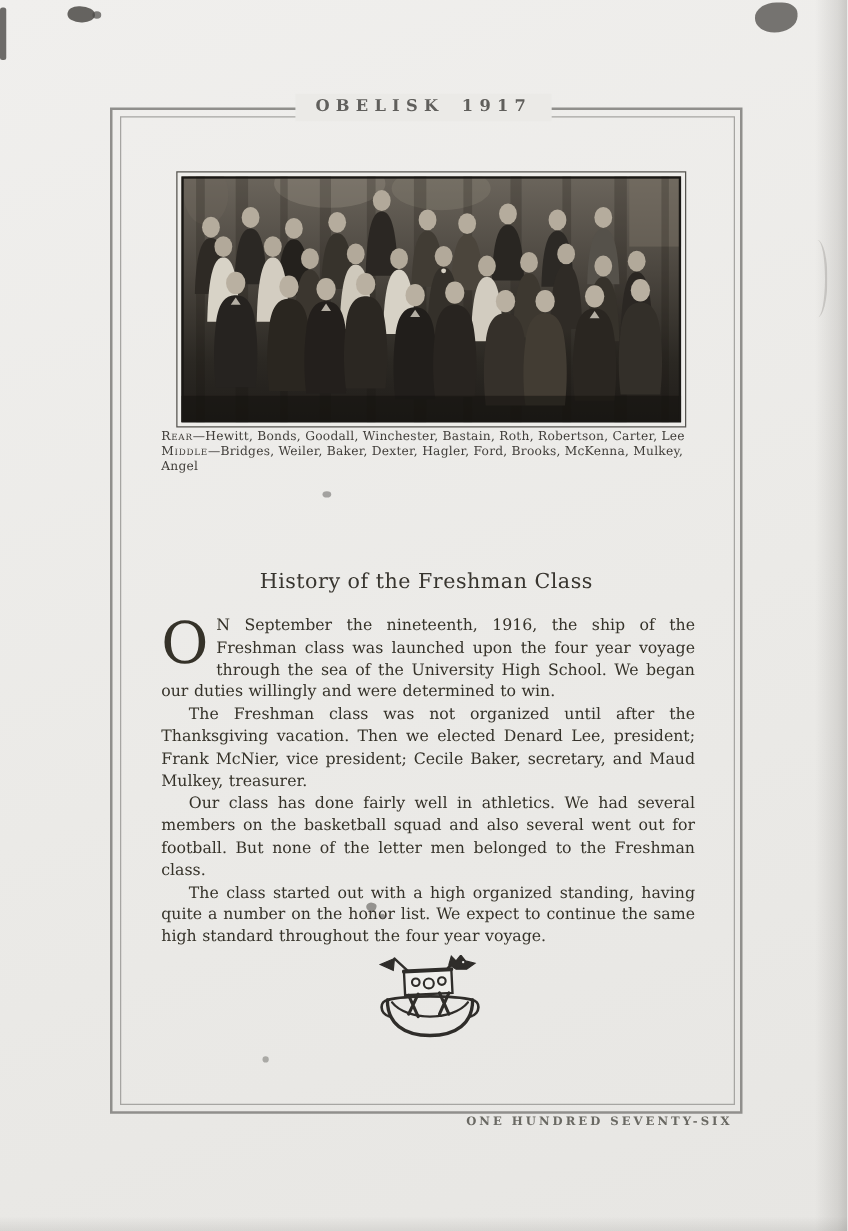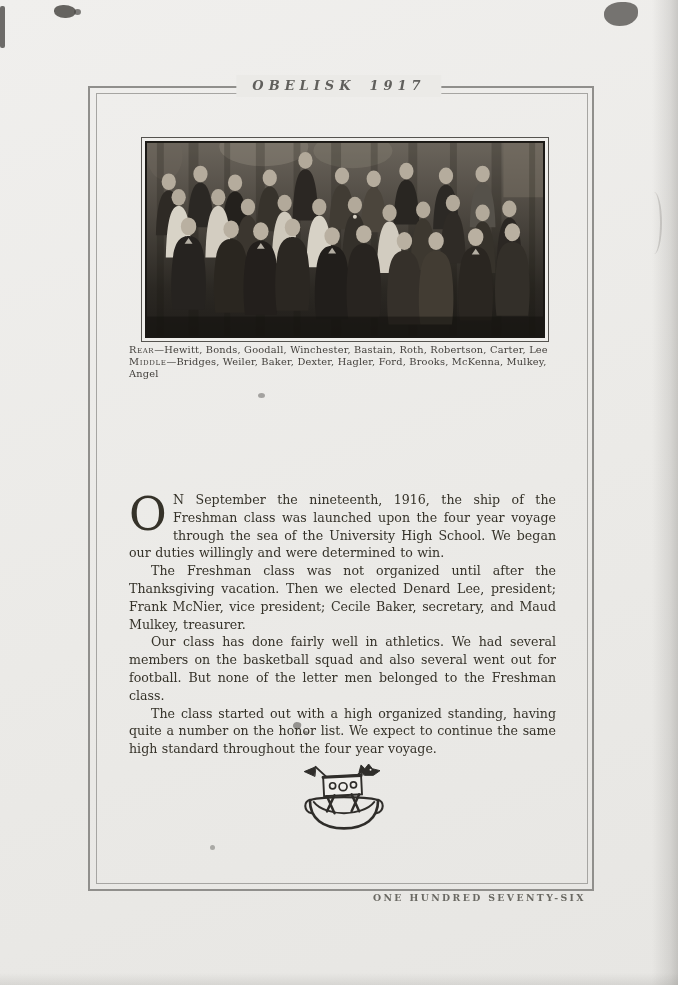--- a/index.html
+++ b/index.html
@@ -10,21 +10,21 @@
   }
   .page{position:absolute;inset:0;}
   
   .frame-outer{position:absolute;left:88px;top:86px;width:506px;height:805px;
     border:2px solid #908f8c;box-sizing:border-box;}
   .frame-inner{position:absolute;left:96px;top:93px;width:492px;height:791px;
     border:1px solid #a6a5a2;box-sizing:border-box;}
   
   .running-head{position:absolute;left:50%;top:75px;transform:translateX(-50%);
     background:#ebeae7;padding:0 16px;height:22px;line-height:22px;z-index:5;
-    font-size:13px;font-weight:bold;letter-spacing:5px;color:#605f5c;white-space:nowrap;font-style:italic;}
+    font-size:13px;font-weight:bold;letter-spacing:5px;color:#605f5c;white-space:nowrap;}
   .running-head .hd-year{margin-left:14px;}
   
   .photo-frame{position:absolute;left:141px;top:137px;width:408px;height:205px;
     box-sizing:border-box;border:1px solid #55534f;padding:3px;background:#efeeeb;}
   .photo-frame svg{display:block;width:100%;height:100%;}
   
   .caption{position:absolute;left:129px;top:344px;width:434px;
     font-size:9.8px;line-height:12px;color:#413e3a;letter-spacing:.2px;}
   .cap-label{font-variant:small-caps;letter-spacing:.6px;}
   
@@ -168,20 +168,21 @@
       <rect x="0" y="181" width="404" height="22" fill="#14120f" opacity=".55"></rect>
       <rect x="1" y="1" width="402" height="201" fill="none" stroke="#1a1815" stroke-width="2"></rect>
     </svg>
   </div>
 
   <div class="caption">
     <div class="cap-row"><span class="cap-label">Rear</span><span>—Hewitt, Bonds, Goodall, Winchester, Bastain, Roth, Robertson, Carter, Lee</span></div>
     <div class="cap-row"><span class="cap-label">Middle</span><span>—Bridges, Weiler, Baker, Dexter, Hagler, Ford, Brooks, McKenna, Mulkey, Angel</span></div>
   </div>
 
+  <h1 class="heading">History of the Freshman Class</h1>
   <div class="body-text">
     <p class="para"><span class="dropcap">O</span><span>N September the nineteenth, 1916, the ship of the Freshman class was launched upon the four year voyage through the sea of the University High School.  We began our duties willingly and were determined to win.</span></p>
     <p class="para indent">The Freshman class was not organized until after the Thanksgiving vacation.  Then we elected Denard Lee, president; Frank McNier, vice president; Cecile Baker, secretary, and Maud Mulkey, treasurer.</p>
     <p class="para indent">Our class has done fairly well in athletics.  We had several members on the basketball squad and also several went out for football.  But none of the letter men belonged to the Freshman class.</p>
     <p class="para indent">The class started out with a high organized standing, having quite a number on the honor list.  We expect to continue the same high standard throughout the four year voyage.</p>
   </div>
 
   <div class="emblem">
     <svg viewBox="0 0 88 76" fill="none" stroke="#2f2d2a" stroke-width="2.4" stroke-linecap="round">
       <path d="M28 16 L14 3" stroke-width="2"></path>

